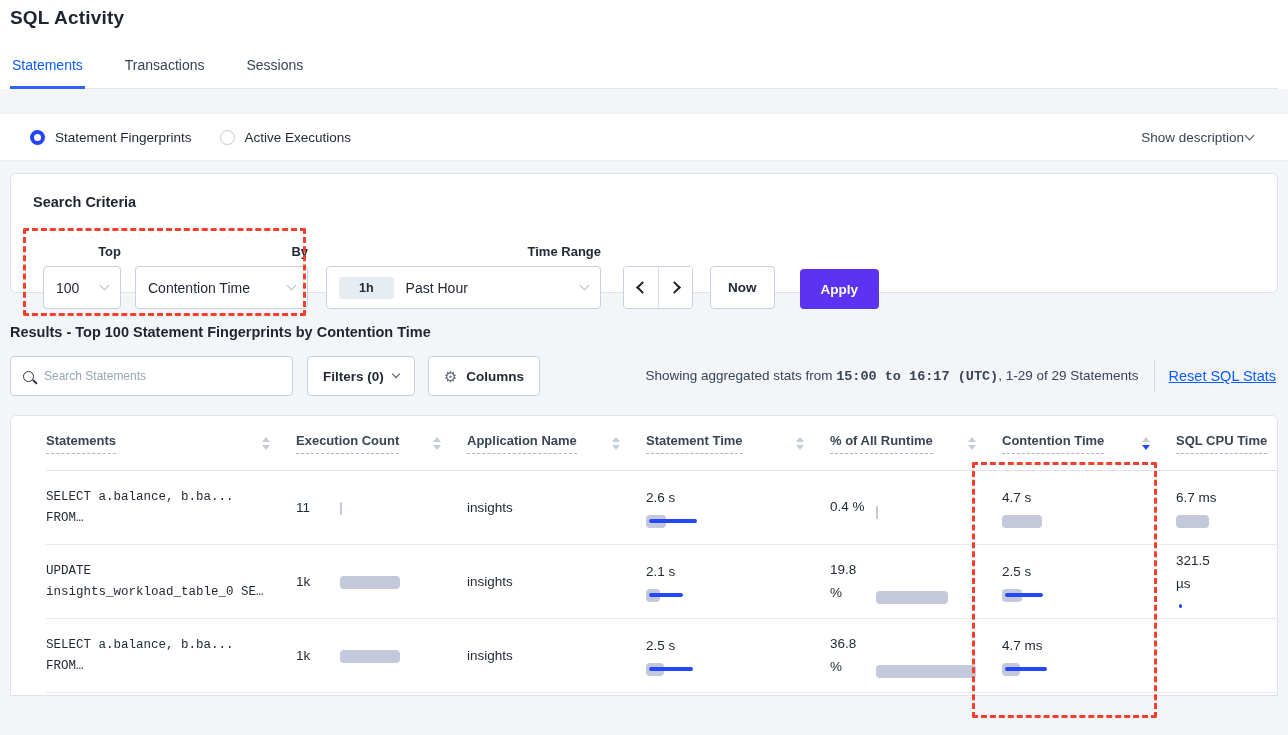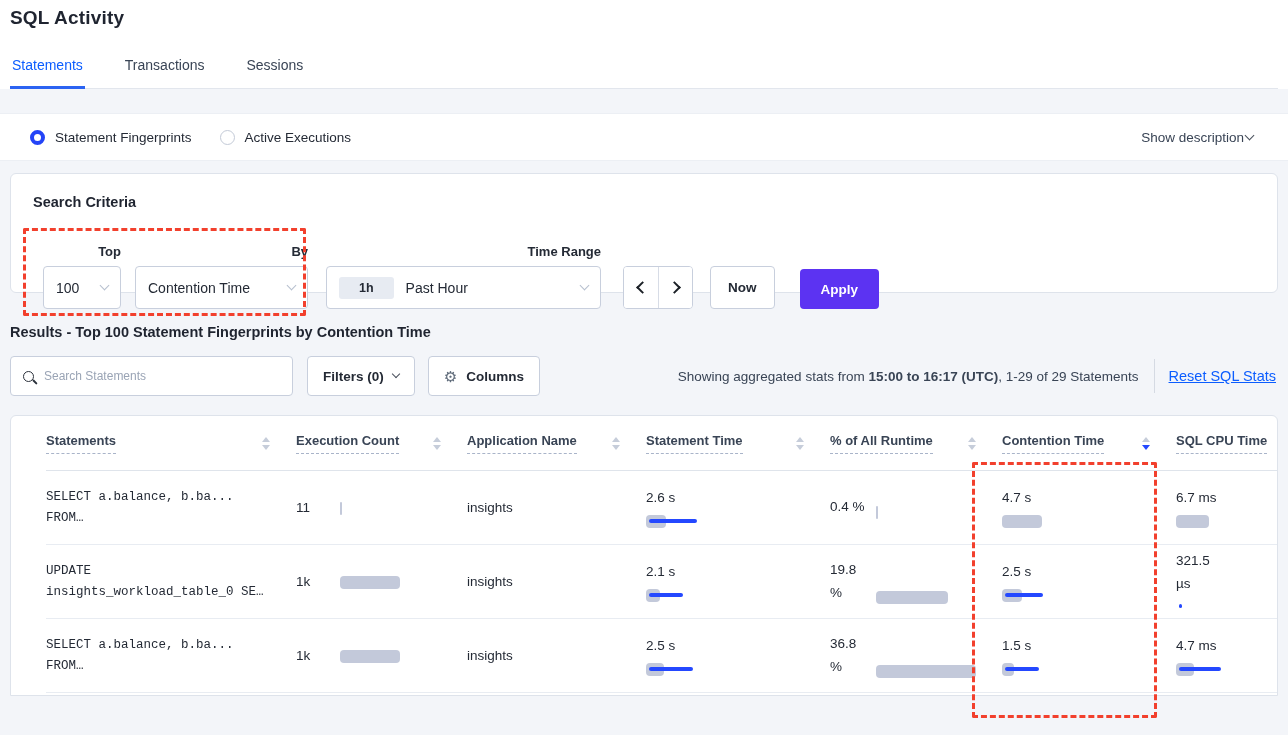--- a/index.html
+++ b/index.html
@@ -61,21 +61,21 @@
   .search-box { width:283px; height:40px; background:#fff; border:1px solid #c8cfdd; border-radius:4px; display:flex; align-items:center; padding:0 12px; }
   .search-icon { position:relative; width:11px; height:11px; border:1.7px solid #2b313b; border-radius:50%; flex:none; }
   .search-icon::after { content:""; position:absolute; width:6px; height:1.7px; background:#2b313b; transform:rotate(45deg); right:-5px; bottom:-2px; border-radius:1px; }
   .search-input { border:none; outline:none; font-family:inherit; font-size:12px; color:#242a35; margin-left:10px; width:100%; }
   .search-input::placeholder { color:#9aa4b5; }
   .ctrl-btn { height:40px; display:flex; align-items:center; gap:9px; padding:0 15px; }
   .filters-btn { margin-left:14px; }
   .columns-btn { margin-left:13px; }
   .gear-glyph { font-size:15px; color:#5f6b7a; font-weight:400; line-height:1; }
   .summary { margin-left:auto; font-size:13.5px; color:#394455; white-space:nowrap; }
-  .summary b { font-weight:700; }
+  .summary b { font-weight:700;font-family:Liberation Mono, monospace; }
   .v-divider { width:1px; height:34px; background:#d5dae3; margin:0 14px 0 15px; }
   .reset-link { font-size:14.5px; color:#0b5dff; white-space:nowrap; cursor:pointer; margin-right:2px;text-decoration:underline; }
 
   
   .table-card { margin-top:19px; height:281px; overflow:hidden; padding-left:35px; border-radius:6px 6px 0 0; }
   .tgrid { display:grid; grid-template-columns:250px 171px 179px 184px 172px 174px 140px; }
   .thead { height:55px; align-items:center; border-bottom:1px solid #dfe4eb; }
   .th { display:flex; align-items:center; justify-content:space-between; padding-right:26px; cursor:pointer; }
   .th-label { font-size:13px; font-weight:700; color:#394455; border-bottom:1px dashed #a9b4c9; padding-bottom:5px; }
   .sort { display:flex; flex-direction:column; gap:3px; }
@@ -325,27 +325,20 @@
             <span class="bar-blue" style="width: 44px;"></span>
           </span>
       </div>
       <div class="inline-stat pct">
         <span class="val">36.8 %</span>
         <span class="bar">
             <span class="bar-gray" style="width: 100px;"></span>
           </span>
       </div>
       <div class="stack-stat">
-        <span class="val">1.5 s</span>
-        <span class="bar">
-            <span class="bar-gray" style="width: 12px;"></span>
-            <span class="bar-blue" style="width: 34px;"></span>
-          </span>
-      </div>
-      <div class="stack-stat">
         <span class="val">4.7 ms</span>
         <span class="bar">
             <span class="bar-gray" style="width: 18px;"></span>
             <span class="bar-blue" style="width: 42px;"></span>
           </span>
       </div>
     </div>
   </div>
 
   <div class="annot annot-table"></div>

